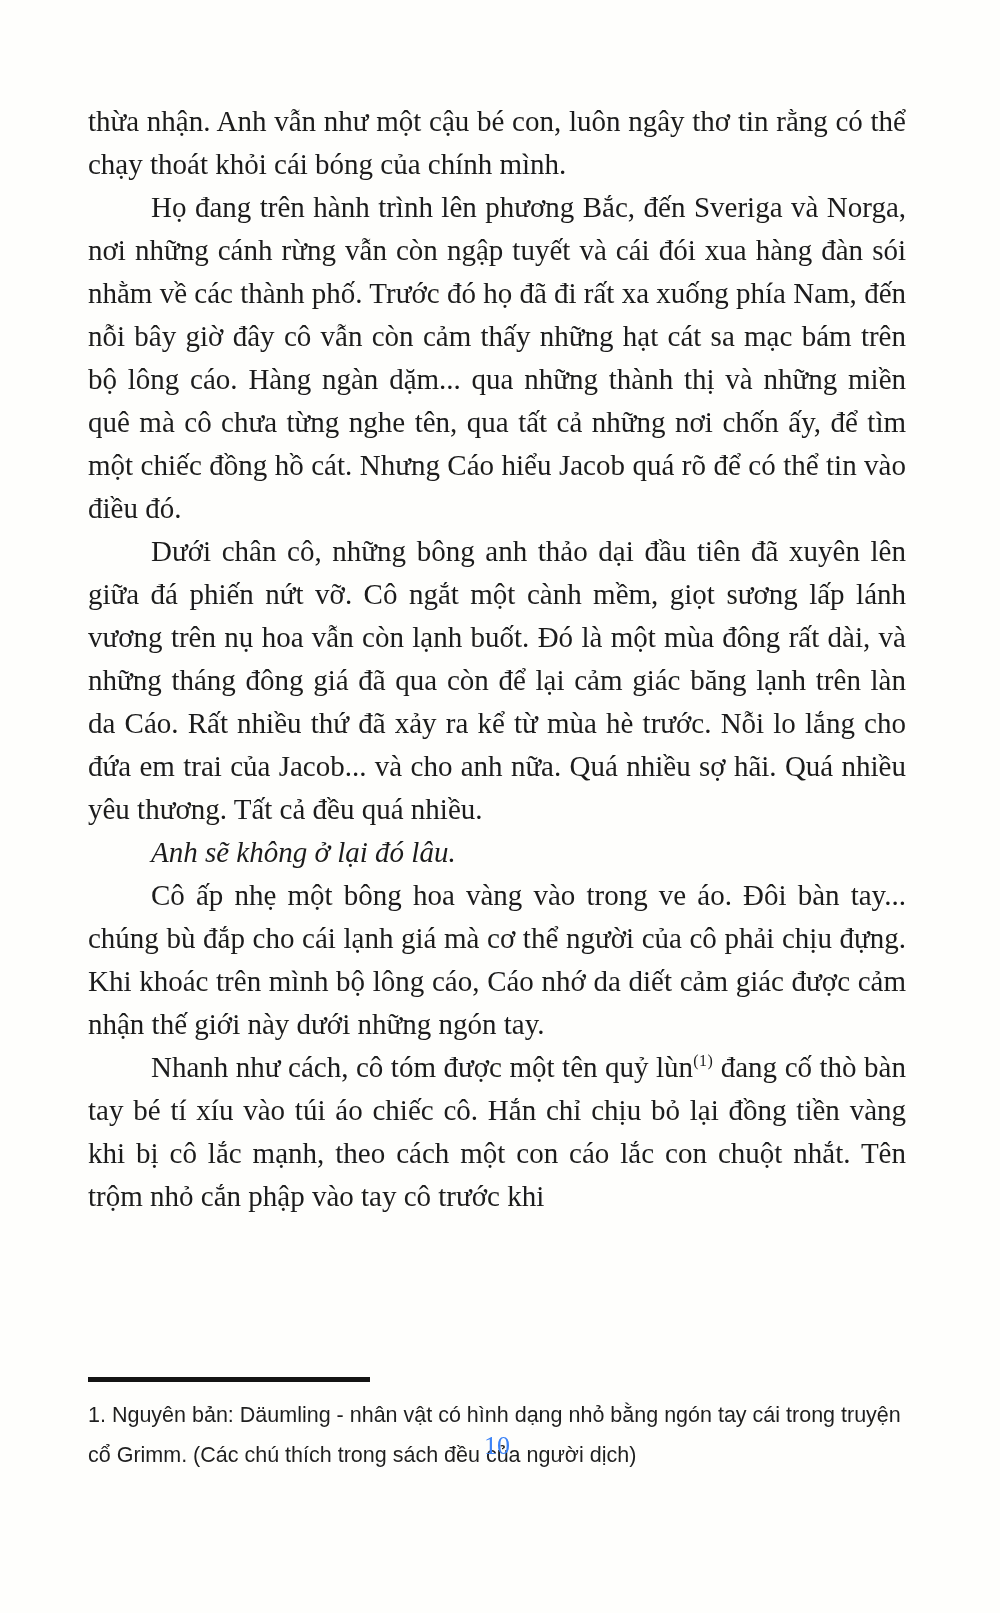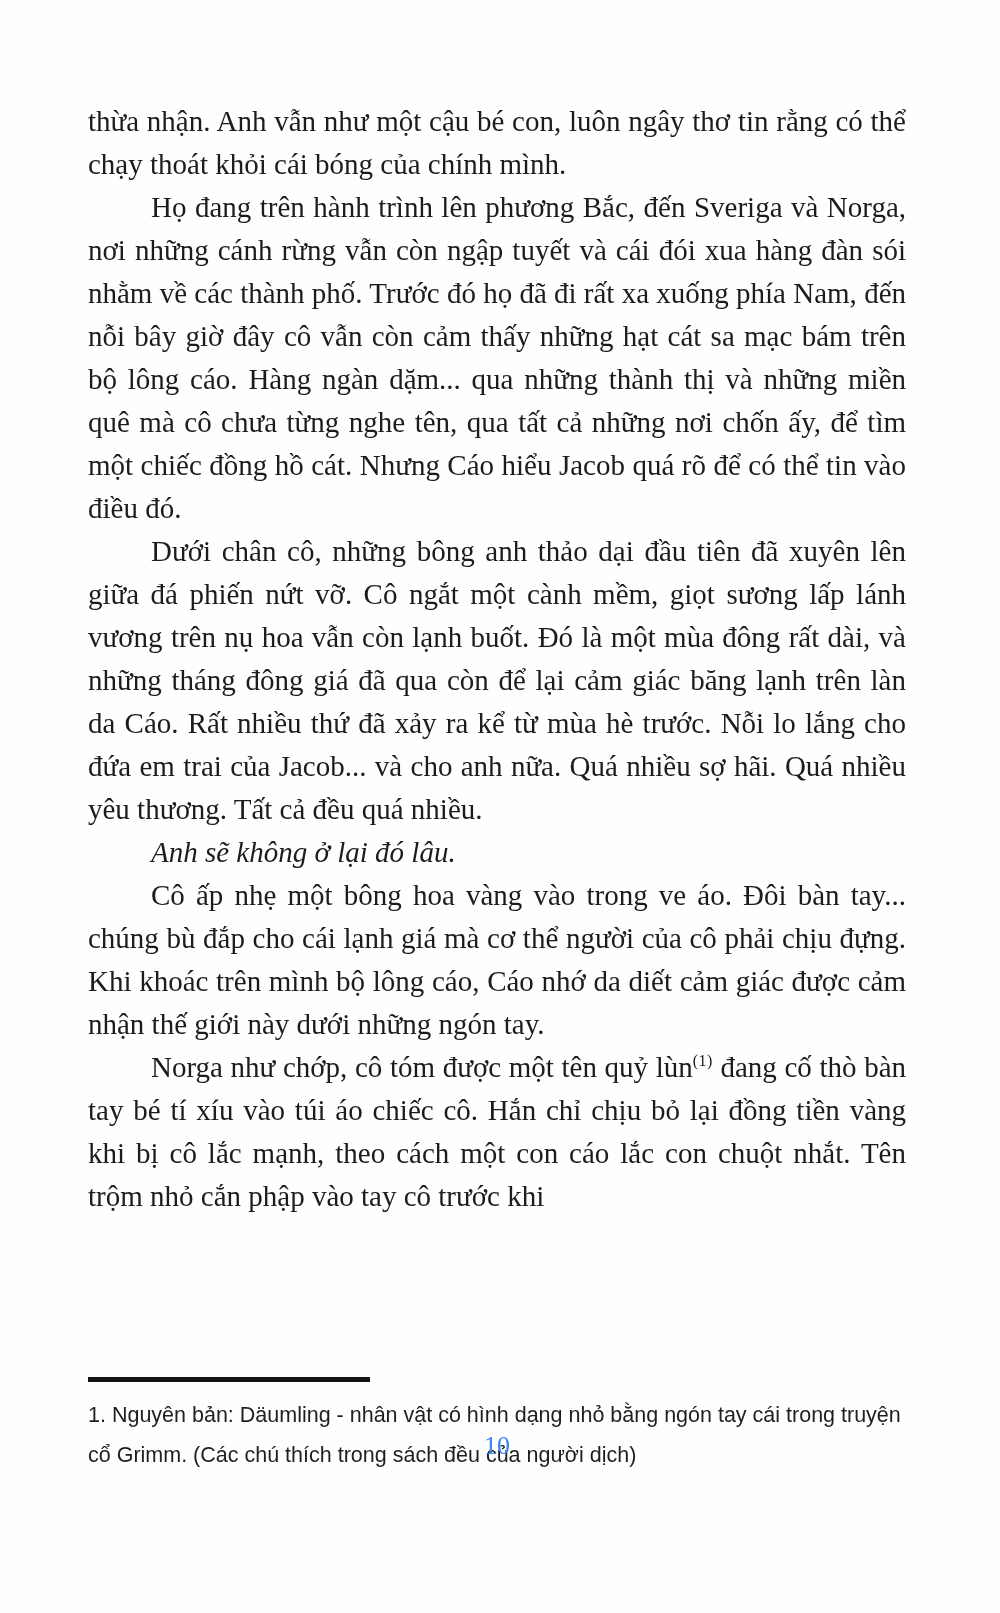--- a/index.html
+++ b/index.html
@@ -74,21 +74,21 @@
 
 <div class="page">
 
   <div class="text-block">
     <p class="para no-indent">thừa nhận. Anh vẫn như một cậu bé con, luôn ngây thơ tin rằng có thể chạy thoát khỏi cái bóng của chính mình.</p>
     <p class="para">Họ đang trên hành trình lên phương Bắc, đến Sveriga và Norga, nơi những cánh rừng vẫn còn ngập tuyết và cái đói xua hàng đàn sói nhằm về các thành phố. Trước đó họ đã đi rất xa xuống phía Nam, đến nỗi bây giờ đây cô vẫn còn cảm thấy những hạt cát sa mạc bám trên bộ lông cáo. Hàng ngàn dặm... qua những thành thị và những miền quê mà cô chưa từng nghe tên, qua tất cả những nơi chốn ấy, để tìm một chiếc đồng hồ cát. Nhưng Cáo hiểu Jacob quá rõ để có thể tin vào điều đó.</p>
     <p class="para">Dưới chân cô, những bông anh thảo dại đầu tiên đã xuyên lên giữa đá phiến nứt vỡ. Cô ngắt một cành mềm, giọt sương lấp lánh vương trên nụ hoa vẫn còn lạnh buốt. Đó là một mùa đông rất dài, và những tháng đông giá đã qua còn để lại cảm giác băng lạnh trên làn da Cáo. Rất nhiều thứ đã xảy ra kể từ mùa hè trước. Nỗi lo lắng cho đứa em trai của Jacob... và cho anh nữa. Quá nhiều sợ hãi. Quá nhiều yêu thương. Tất cả đều quá nhiều.</p>
     <p class="para italic">Anh sẽ không ở lại đó lâu.</p>
     <p class="para">Cô ấp nhẹ một bông hoa vàng vào trong ve áo. Đôi bàn tay... chúng bù đắp cho cái lạnh giá mà cơ thể người của cô phải chịu đựng. Khi khoác trên mình bộ lông cáo, Cáo nhớ da diết cảm giác được cảm nhận thế giới này dưới những ngón tay.</p>
     <p class="para">
-      <span>Norga như chớp, cô tóm được một tên quỷ lùn</span><sup class="footnote-marker-sup">(1)</sup><span> đang cố thò bàn tay bé tí xíu vào túi áo chiếc cô. Hắn chỉ chịu bỏ lại đồng tiền vàng khi bị cô lắc mạnh, theo cách một con cáo lắc con chuột nhắt. Tên trộm nhỏ cắn phập vào tay cô trước khi</span>
+      <span>Nhanh như cách, cô tóm được một tên quỷ lùn</span><sup class="footnote-marker-sup">(1)</sup><span> đang cố thò bàn tay bé tí xíu vào túi áo chiếc cô. Hắn chỉ chịu bỏ lại đồng tiền vàng khi bị cô lắc mạnh, theo cách một con cáo lắc con chuột nhắt. Tên trộm nhỏ cắn phập vào tay cô trước khi</span>
     </p>
   </div>
 
   <div class="footnote-section">
     <div class="footnote-rule"></div>
     <p class="footnote-text">1. Nguyên bản: Däumling - nhân vật có hình dạng nhỏ bằng ngón tay cái trong truyện cổ Grimm. (Các chú thích trong sách đều của người dịch)</p>
   </div>
 
   <div class="page-number">10</div>
 

